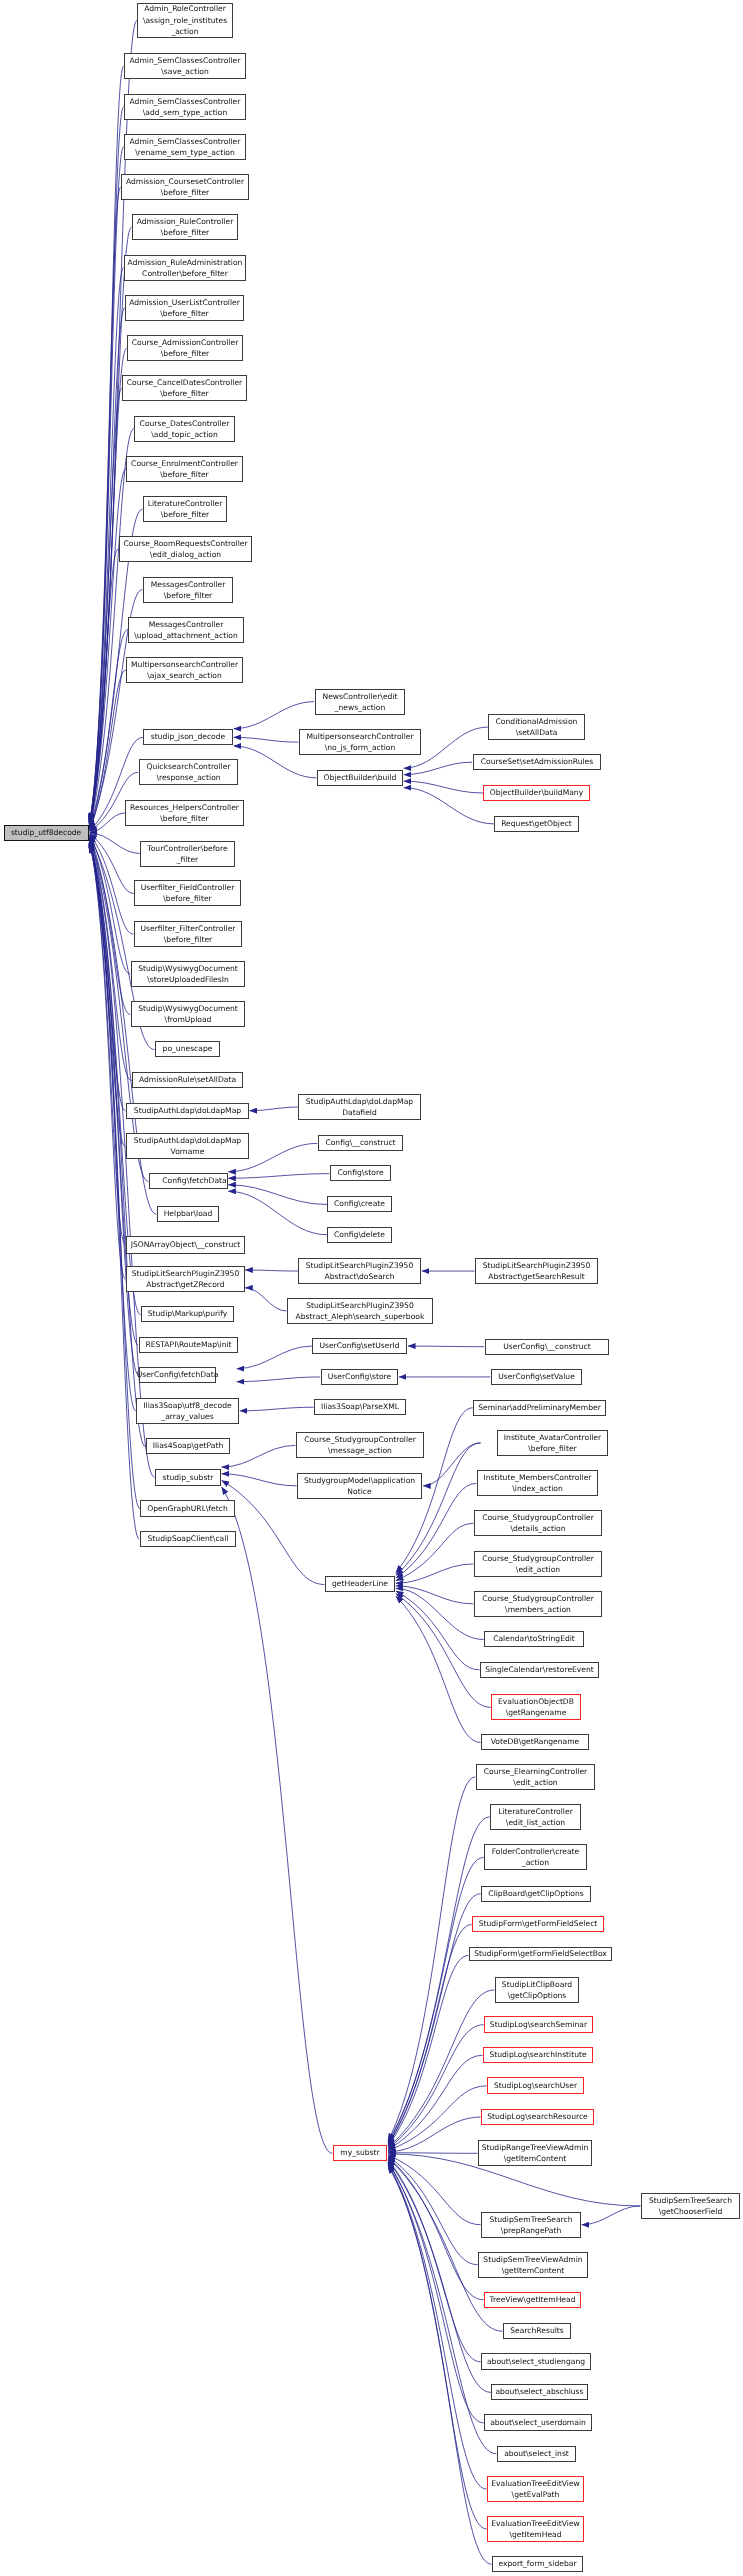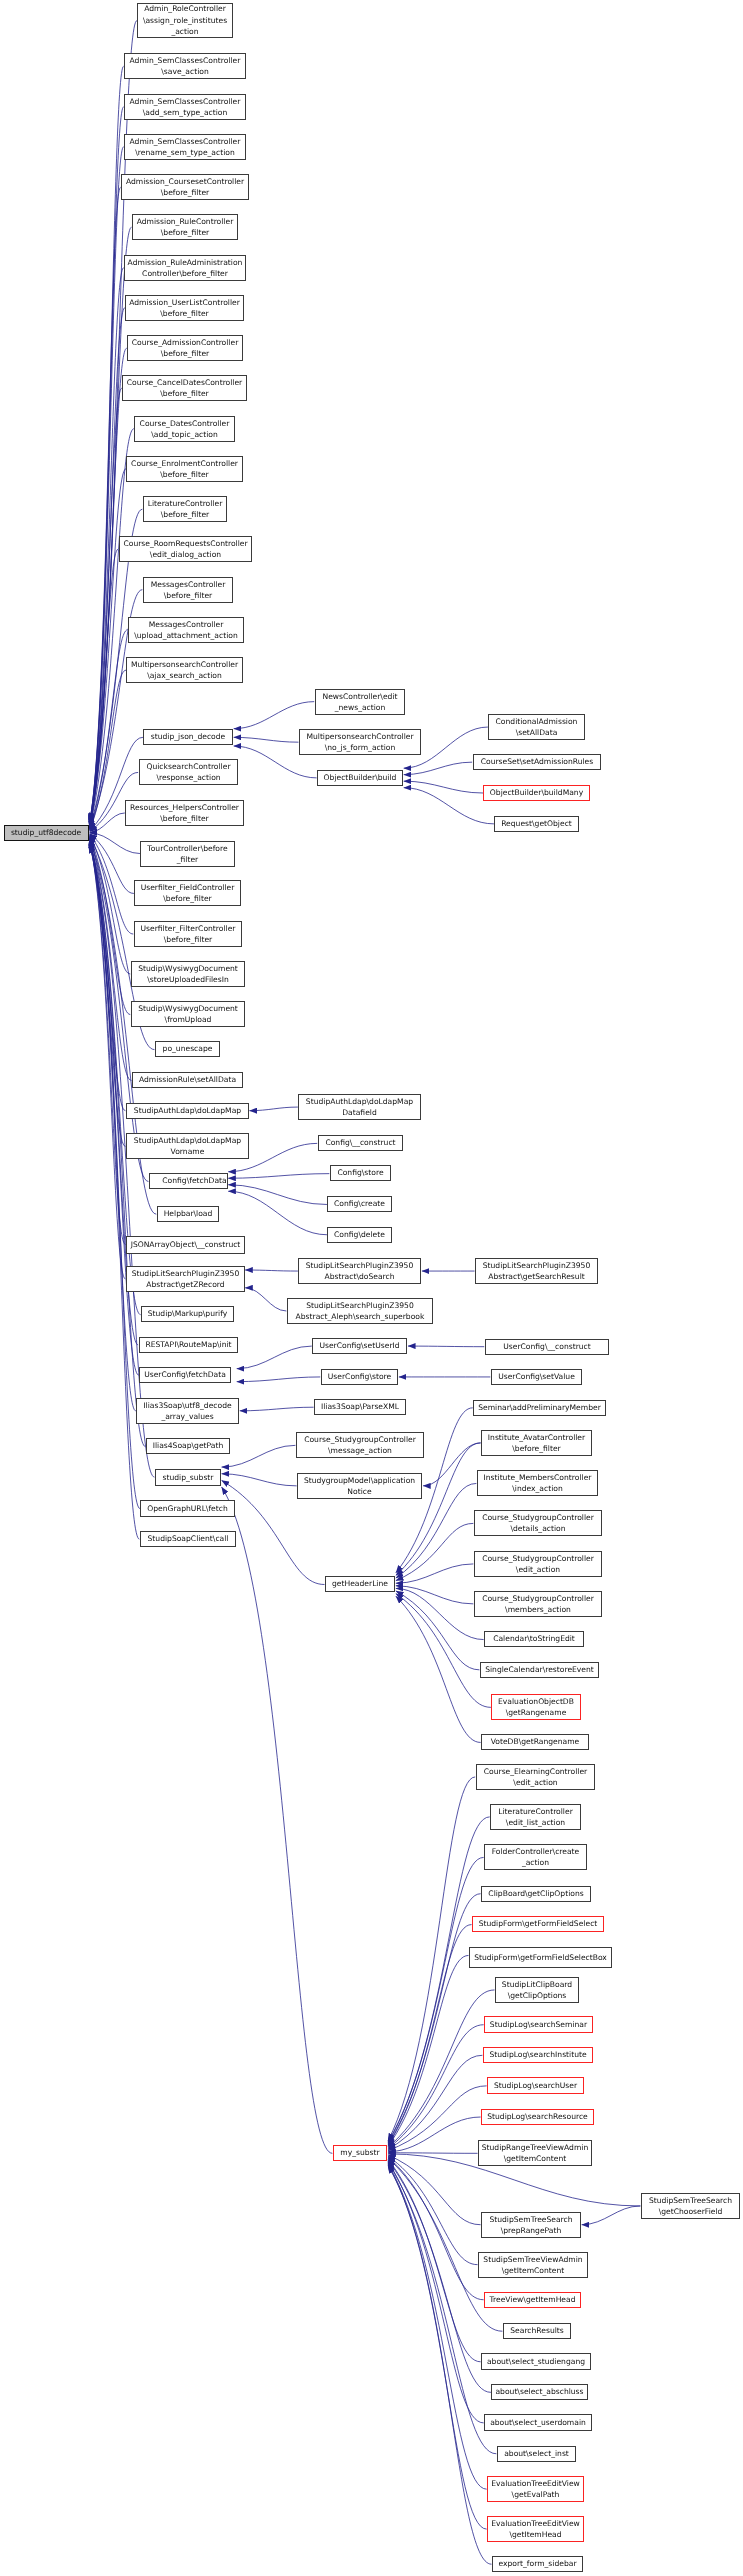--- a/index.html
+++ b/index.html
@@ -266,21 +266,21 @@
       <div class="node" style="left: 126px; top: 1266px; width: 119px; height: 26px;">
         <div>StudipLitSearchPluginZ3950</div>
         <div>Abstract\getZRecord</div>
       </div>
       <div class="node" style="left: 141px; top: 1306px; width: 93px; height: 16.3px;">
         <div>Studip\Markup\purify</div>
       </div>
       <div class="node" style="left: 139px; top: 1337px; width: 99px; height: 16.3px;">
         <div>RESTAPI\RouteMap\init</div>
       </div>
-      <div class="node" style="left: 139px; top: 1367px; width: 92px; height: 16.3px;">
+      <div class="node" style="left: 139px; top: 1367px; width: 77px; height: 16.3px;">
         <div>UserConfig\fetchData</div>
       </div>
       <div class="node" style="left: 136px; top: 1398px; width: 103px; height: 26px;">
         <div>Ilias3Soap\utf8_decode</div>
         <div>_array_values</div>
       </div>
       <div class="node" style="left: 146px; top: 1438px; width: 84px; height: 16.3px;">
         <div>Ilias4Soap\getPath</div>
       </div>
       <div class="node" style="left: 155px; top: 1469px; width: 66px; height: 17px;">
@@ -369,21 +369,21 @@
       </div>
       <div class="node" style="left: 485px; top: 1339px; width: 124px; height: 16.3px;">
         <div>UserConfig\__construct</div>
       </div>
       <div class="node" style="left: 491px; top: 1369px; width: 91px; height: 16.3px;">
         <div>UserConfig\setValue</div>
       </div>
       <div class="node" style="left: 473px; top: 1400px; width: 133px; height: 16.3px;">
         <div>Seminar\addPreliminaryMember</div>
       </div>
-      <div class="node" style="left: 481px; top: 1430px; width: 111px; height: 26px;">
+      <div class="node" style="left: 497px; top: 1430px; width: 111px; height: 26px;">
         <div>Institute_AvatarController</div>
         <div>\before_filter</div>
       </div>
       <div class="node" style="left: 477px; top: 1470px; width: 121px; height: 26px;">
         <div>Institute_MembersController</div>
         <div>\index_action</div>
       </div>
       <div class="node" style="left: 474px; top: 1510px; width: 128px; height: 26px;">
         <div>Course_StudygroupController</div>
         <div>\details_action</div>
@@ -420,21 +420,21 @@
       <div class="node" style="left: 484px; top: 1844px; width: 103px; height: 26px;">
         <div>FolderController\create</div>
         <div>_action</div>
       </div>
       <div class="node" style="left: 481px; top: 1886px; width: 110px; height: 16.3px;">
         <div>ClipBoard\getClipOptions</div>
       </div>
       <div class="node red" style="left: 472px; top: 1916px; width: 132px; height: 16.3px;">
         <div>StudipForm\getFormFieldSelect</div>
       </div>
-      <div class="node" style="left: 469px; top: 1947px; width: 143px; height: 21px;">
+      <div class="node" style="left: 469px; top: 1947px; width: 143px; height: 14px;">
         <div>StudipForm\getFormFieldSelectBox</div>
       </div>
       <div class="node" style="left: 495px; top: 1977px; width: 84px; height: 26px;">
         <div>StudipLitClipBoard</div>
         <div>\getClipOptions</div>
       </div>
       <div class="node red" style="left: 484px; top: 2016px; width: 109px; height: 17px;">
         <div>StudipLog\searchSeminar</div>
       </div>
       <div class="node red" style="left: 483px; top: 2047px; width: 110px; height: 16.3px;">

